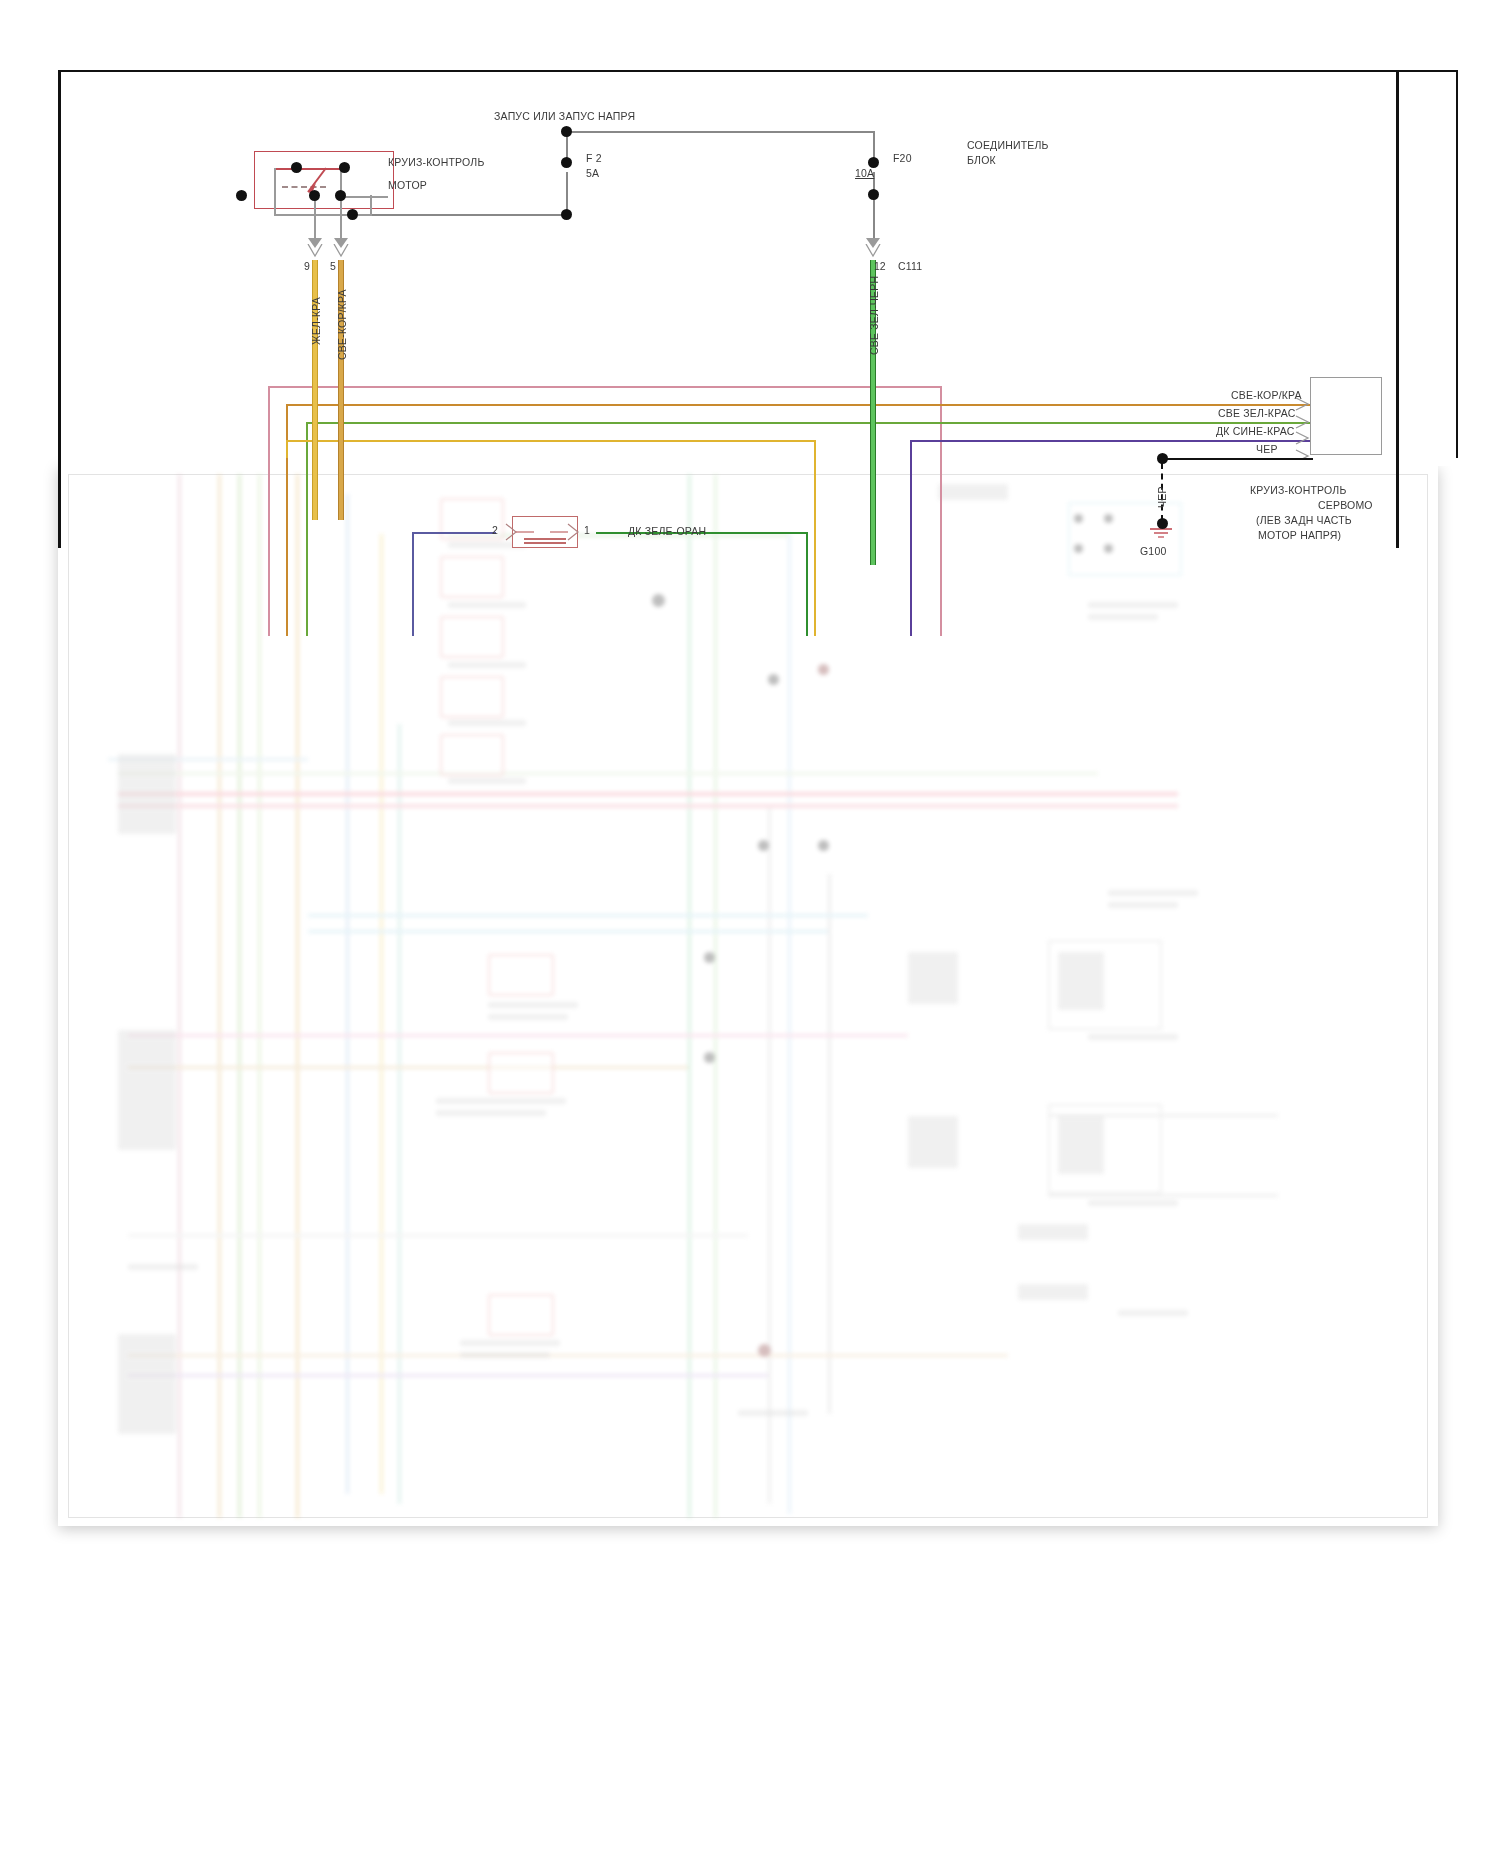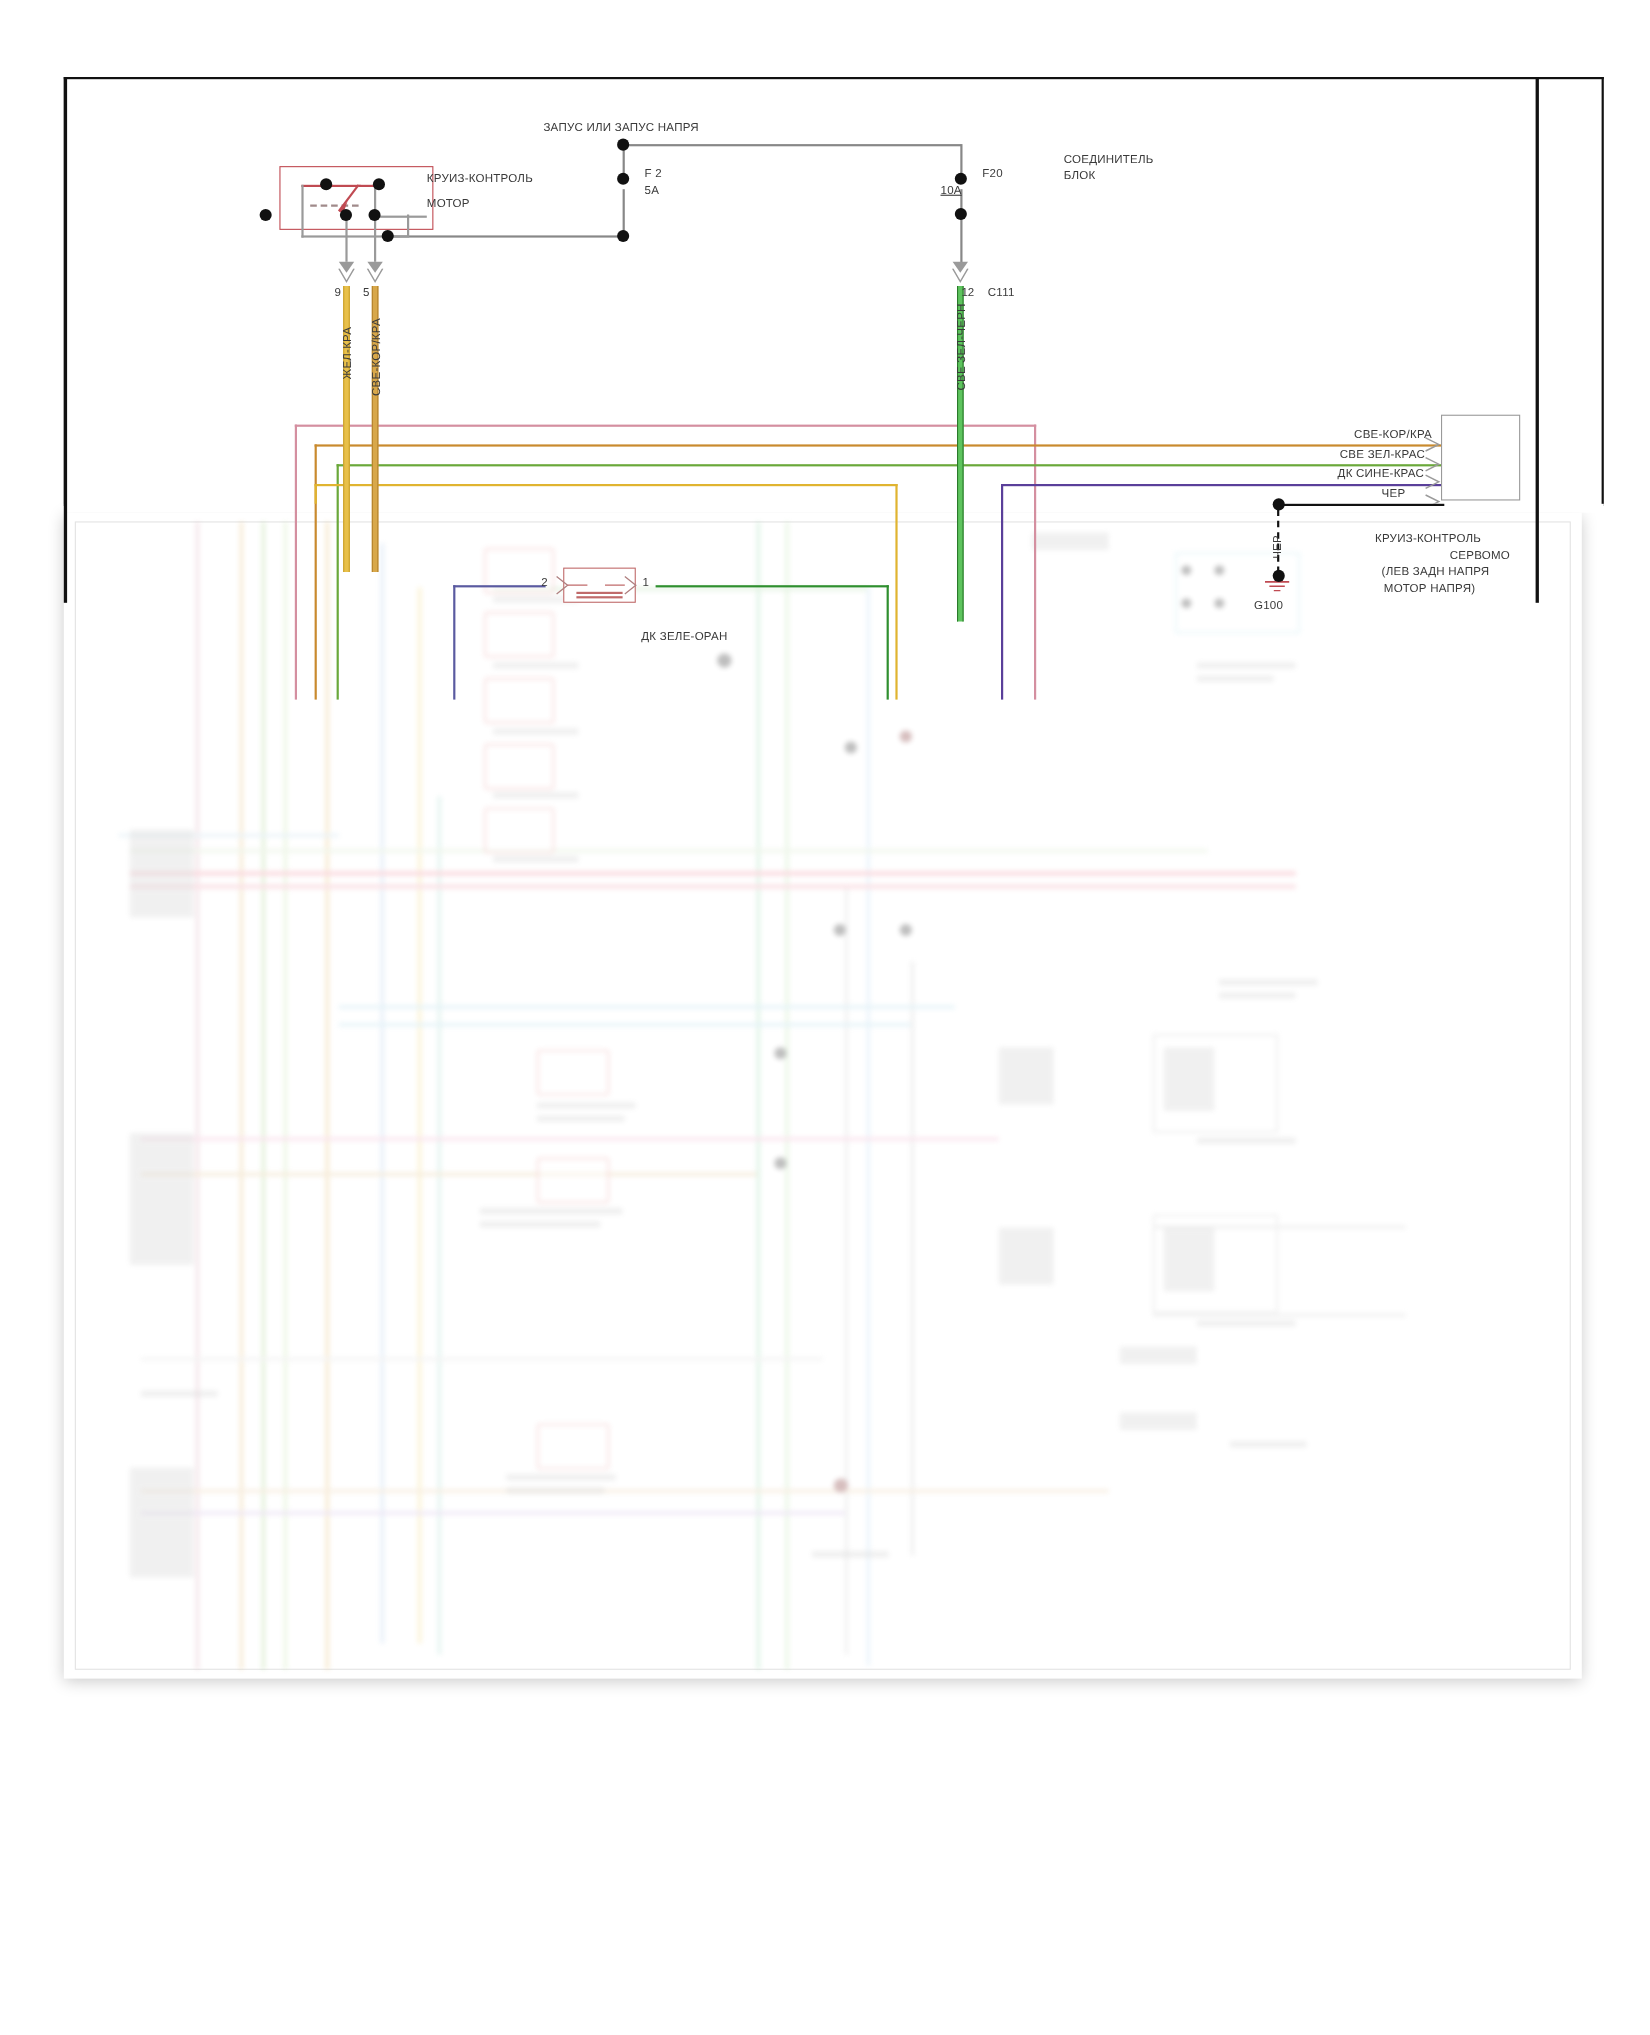--- a/index.html
+++ b/index.html
@@ -258,34 +258,34 @@
 <div class="dot" style="left:1157px;top:518px;"></div>
 <svg style="position:absolute;left:1140px;top:527px;width:42px;height:16px;z-index:8;">
   <line x1="10" y1="2" x2="32" y2="2" stroke="#c04a52" stroke-width="1.6"></line>
   <line x1="14" y1="6" x2="28" y2="6" stroke="#c04a52" stroke-width="1.4"></line>
   <line x1="18" y1="10" x2="24" y2="10" stroke="#c04a52" stroke-width="1.2"></line>
 </svg>
 <div class="lbl" style="left:1140px;top:545px;">G100</div>
 
 <div class="lbl" style="left:1250px;top:484px;">КРУИЗ-КОНТРОЛЬ</div>
 <div class="lbl" style="left:1318px;top:499px;">СЕРВОМО</div>
-<div class="lbl" style="left:1256px;top:514px;">(ЛЕВ ЗАДН НАПРЯ</div>
+<div class="lbl" style="left:1256px;top:514px;">(ЛЕВ ЗАДН ЧАСТЬ</div>
 <div class="lbl" style="left:1258px;top:529px;">МОТОР НАПРЯ)</div>
 
 <div class="connbox" style="left:512px;top:516px;width:66px;height:32px;"></div>
 <div class="wire h" style="left:524px;top:538px;width:42px;height:1.6px;background:#c06a6a;z-index:8;"></div>
 <div class="wire h" style="left:524px;top:542px;width:42px;height:1.6px;background:#c06a6a;z-index:8;"></div>
 
 <svg style="position:absolute;left:494px;top:520px;width:100px;height:26px;z-index:8;">
   <path d="M12,4 L22,12 L12,20" fill="none" stroke="#b08080" stroke-width="1.2"></path>
   <path d="M74,4 L84,12 L74,20" fill="none" stroke="#b08080" stroke-width="1.2"></path>
   <line x1="22" y1="12" x2="40" y2="12" stroke="#c06a6a" stroke-width="1.2"></line>
   <line x1="56" y1="12" x2="74" y2="12" stroke="#c06a6a" stroke-width="1.2"></line>
 </svg>
 
 <div class="num" style="left:492px;top:524px;">2</div>
 <div class="num" style="left:584px;top:524px;">1</div>
-<div class="lbl" style="left:583px;top:525px;margin-top:48px;">ДК ЗЕЛЕ-ОРАН</div>
+<div class="lbl" style="left:628px;top:525px;">ДК ЗЕЛЕ-ОРАН</div>
 
 <div class="wire h" style="left:596px;top:532px;width:212px;height:2px;background:#2f8f2f;z-index:6;"></div>
 <div class="wire v" style="left:806px;top:532px;width:2px;height:104px;background:#2f8f2f;z-index:6;"></div>
 <div class="wire h" style="left:412px;top:532px;width:84px;height:1.6px;background:#5a5aa0;z-index:6;"></div>
 <div class="wire v" style="left:412px;top:532px;width:1.6px;height:104px;background:#5a5aa0;z-index:6;"></div>
 
 </body></html>

